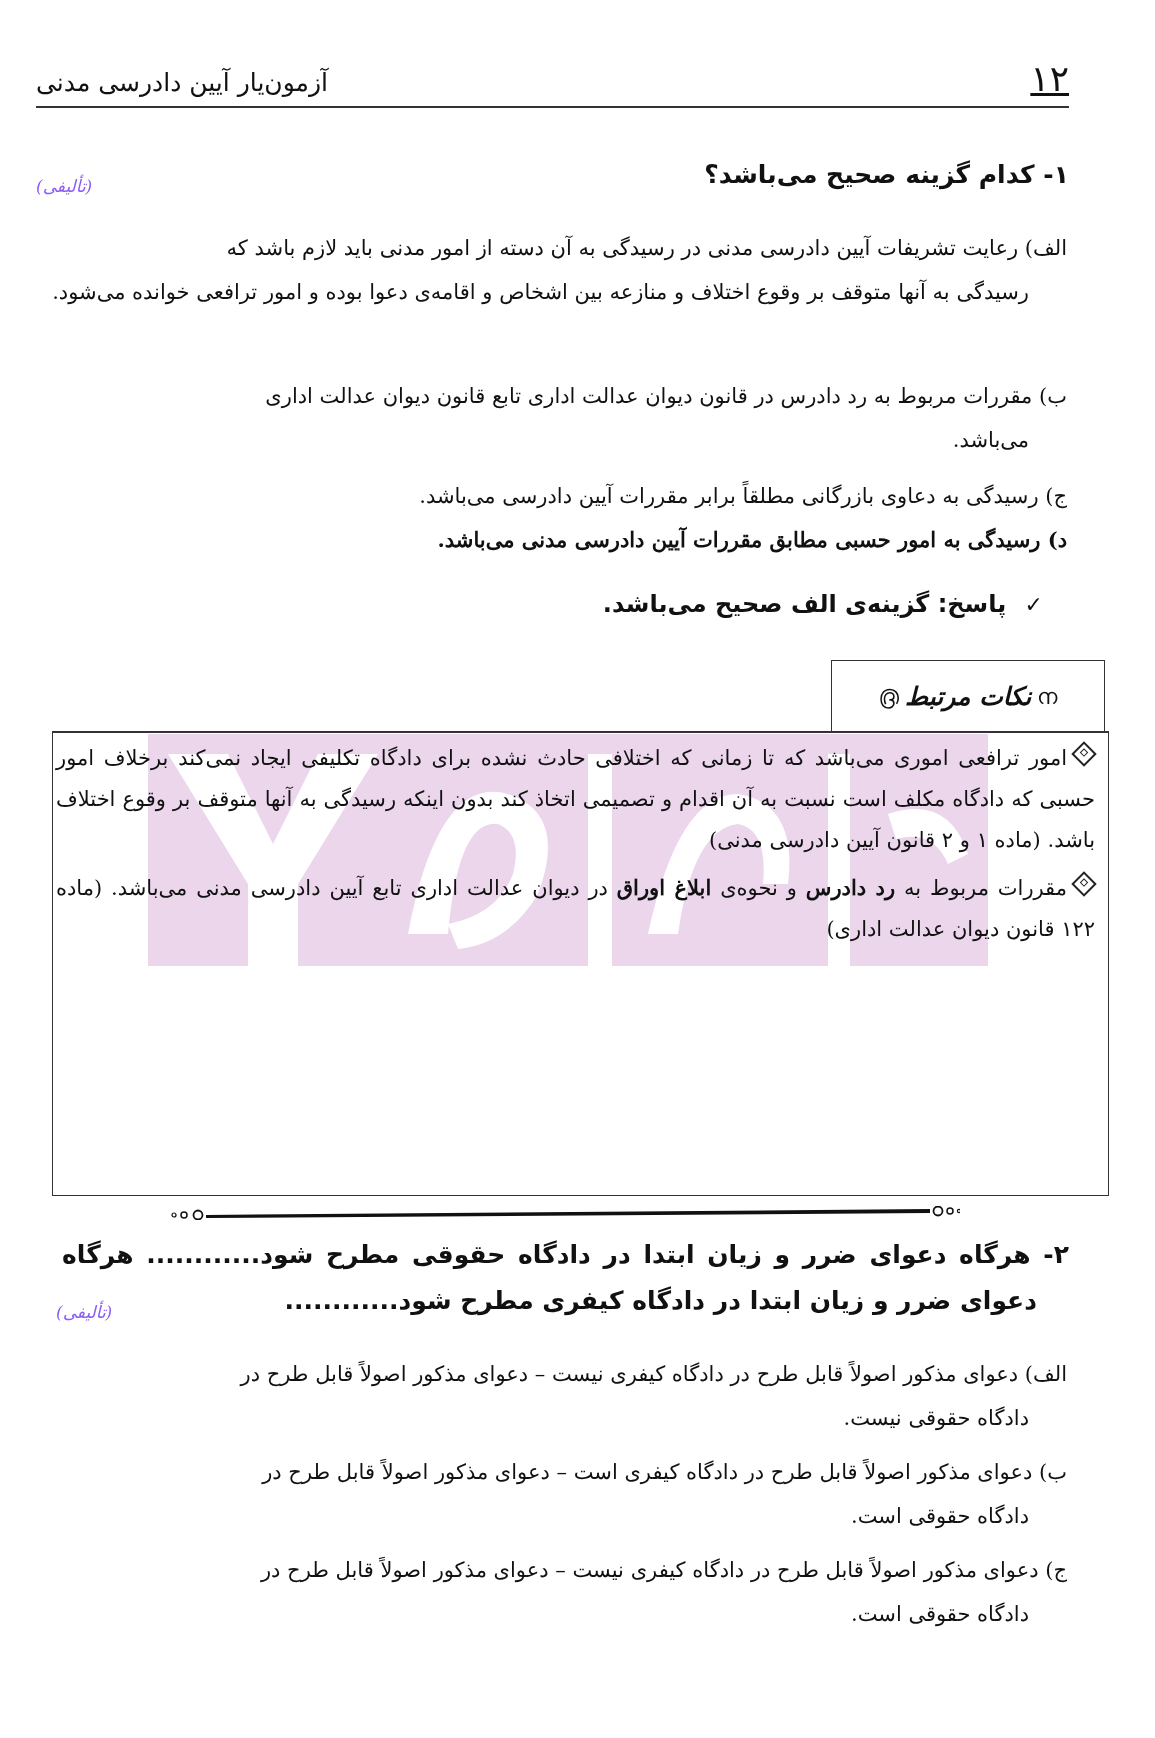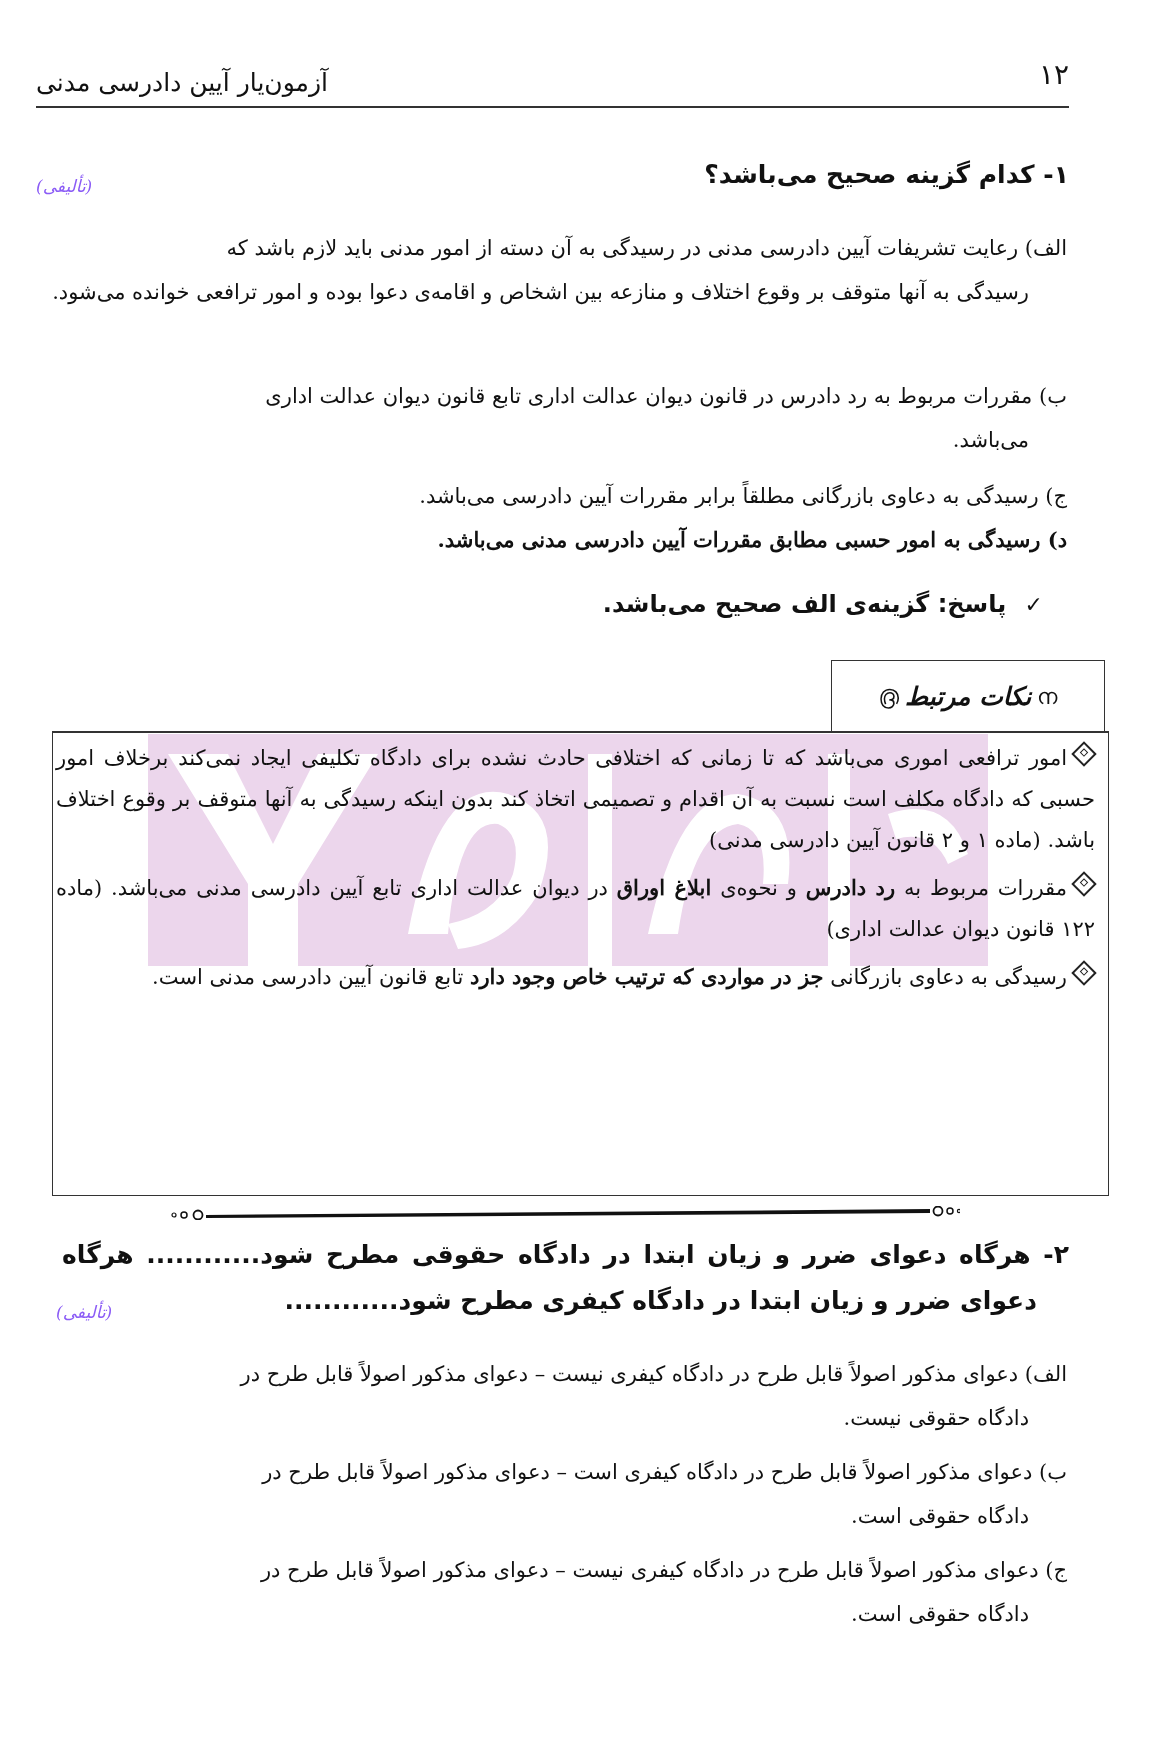--- a/index.html
+++ b/index.html
@@ -7,21 +7,21 @@
       width: 1155px; height: 1738px; position: relative; overflow: hidden;
       font-family: "DejaVu Sans", sans-serif; color: #111;
     }
     .page { position: absolute; inset: 0; direction: rtl; }
 
     
     .running-head {
       position: absolute; left: 36px; right: 86px; top: 58px; height: 48px;
       border-bottom: 2px solid #333;
     }
-    .page-number { position: absolute; right: 0; top: 0; font-size: 28px; font-family: "DejaVu Serif", serif; }
+    .page-number { position: absolute; right: 0; top: 0; font-size: 36px; font-family: "DejaVu Serif", serif; text-decoration: underline; }
     .book-title { position: absolute; left: 0; top: 10px; font-size: 25px; font-family: "DejaVu Serif", serif; }
 
     .abs { position: absolute; }
     .q-title { font-weight: bold; font-size: 25px; }
     .tag { font-size: 17px; font-style: italic; color: #8b5cf6; font-family: "DejaVu Serif", serif; }
 
     .opt {
       position: absolute; right: 88px; left: 40px;
       font-size: 21px; line-height: 44px; text-align: justify; text-align-last: right;
       font-family: "DejaVu Serif", serif;
@@ -117,23 +117,20 @@
     </svg>
   </div>
 
   <div class="notes-content">
     <p class="note">
       <span class="diamond"></span><span>امور ترافعی اموری می‌باشد که تا زمانی که اختلافی حادث نشده برای دادگاه تکلیفی ایجاد نمی‌کند برخلاف امور حسبی که دادگاه مکلف است نسبت به آن اقدام و تصمیمی اتخاذ کند بدون اینکه رسیدگی به آنها متوقف بر وقوع اختلاف باشد. (ماده ۱ و ۲ قانون آیین دادرسی مدنی)</span>
     </p>
     <p class="note">
       <span class="diamond"></span><span>مقررات مربوط به </span><b>رد دادرس</b><span> و نحوه‌ی </span><b>ابلاغ اوراق</b><span> در دیوان عدالت اداری تابع آیین دادرسی مدنی می‌باشد. (ماده ۱۲۲ قانون دیوان عدالت اداری)</span>
     </p>
-    <p class="note">
-      <span class="diamond"></span><span>رسیدگی به دعاوی بازرگانی </span><b>جز در مواردی که ترتیب خاص وجود دارد</b><span> تابع قانون آیین دادرسی مدنی است.</span>
-    </p>
   </div>
 
   <svg class="divider" viewBox="0 0 790 14">
     <circle cx="4" cy="9" r="2" fill="none" stroke="#111" stroke-width="1.2"></circle>
     <circle cx="14" cy="9" r="3" fill="none" stroke="#111" stroke-width="1.5"></circle>
     <circle cx="28" cy="9" r="4.5" fill="none" stroke="#111" stroke-width="1.8"></circle>
     <path d="M36 9 L760 3 L760 7 L36 12 Z" fill="#111"></path>
     <circle cx="768" cy="5" r="4.5" fill="none" stroke="#111" stroke-width="1.8"></circle>
     <circle cx="780" cy="5" r="3" fill="none" stroke="#111" stroke-width="1.5"></circle>
     <circle cx="789" cy="5" r="1.6" fill="none" stroke="#111" stroke-width="1.2"></circle>

